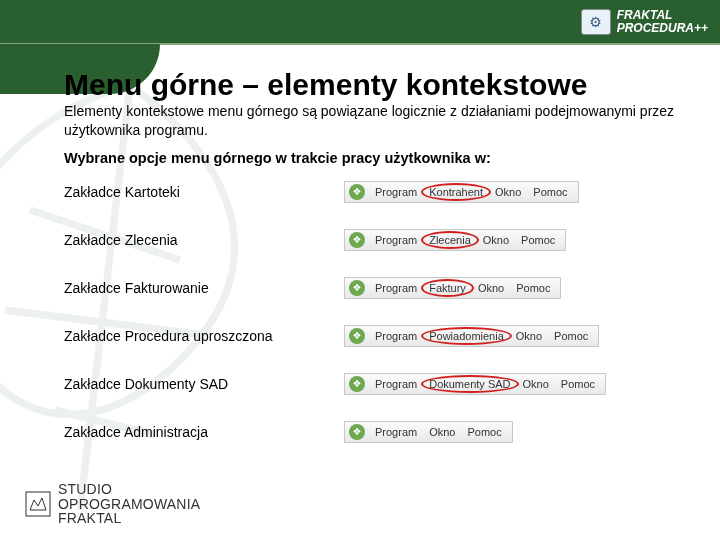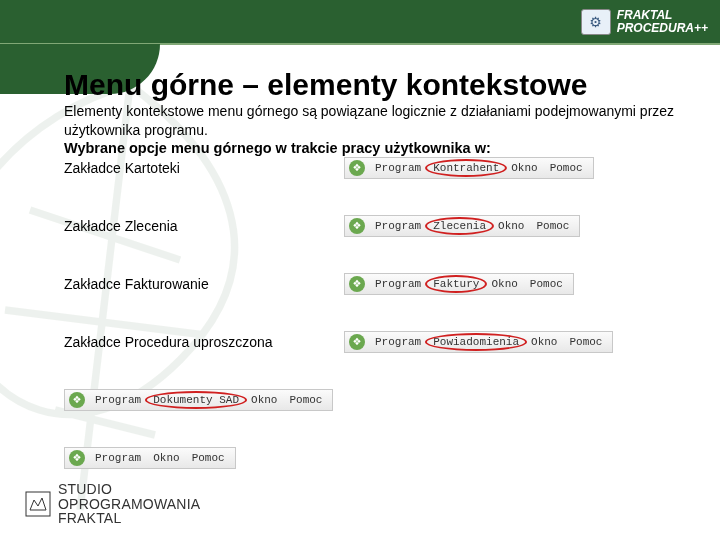--- a/index.html
+++ b/index.html
@@ -79,31 +79,33 @@
     padding: 24px 40px 0 64px;
   }
   .title {
     font-size: 30px;
     font-weight: bold;
     color: #000;
   }
   .intro {
     font-size: 14px;
     color: #000;
+    margin-bottom: 10px;
     line-height: 1.35;
   }
   .subtitle {
     font-size: 14.5px;
     font-weight: bold;
     color: #000;
+    margin-bottom: 14px;
   }
   .rows {
     display: flex;
     flex-direction: column;
-    gap: 34px;
+    gap: 24px;
   }
   .row {
     display: flex;
     align-items: center;
     height: 24px;
   }
   .row-label {
     width: 280px;
     font-size: 14px;
     color: #000;
@@ -128,21 +130,20 @@
     display: inline-flex;
     align-items: center;
     justify-content: center;
     color: #fff;
     font-size: 10px;
   }
   .mb-item {
     padding: 1px 6px;
     position: relative;
     white-space: nowrap;
-    font-family: Liberation Mono, monospace;
   }
   .mb-item.circled::after {
     content: '';
     position: absolute;
     left: -2px;
     right: -2px;
     top: -2px;
     bottom: -2px;
     border: 2px solid #d02020;
     border-radius: 50%;
@@ -224,29 +225,31 @@
         <div class="row-label">Zakładce Procedura uproszczona</div>
         <div class="menubar">
           <span class="mb-icon">❖</span>
           <span class="mb-item">Program</span>
           <span class="mb-item circled">Powiadomienia</span>
           <span class="mb-item">Okno</span>
           <span class="mb-item">Pomoc</span>
         </div>
       </div>
       <div class="row">
+        <div class="row-label">Zakładce Dokumenty SAD</div>
         <div class="menubar">
           <span class="mb-icon">❖</span>
           <span class="mb-item">Program</span>
           <span class="mb-item circled">Dokumenty SAD</span>
           <span class="mb-item">Okno</span>
           <span class="mb-item">Pomoc</span>
         </div>
       </div>
       <div class="row">
+        <div class="row-label">Zakładce Administracja</div>
         <div class="menubar">
           <span class="mb-icon">❖</span>
           <span class="mb-item">Program</span>
           <span class="mb-item">Okno</span>
           <span class="mb-item">Pomoc</span>
         </div>
       </div>
     </div>
 </div>
 

